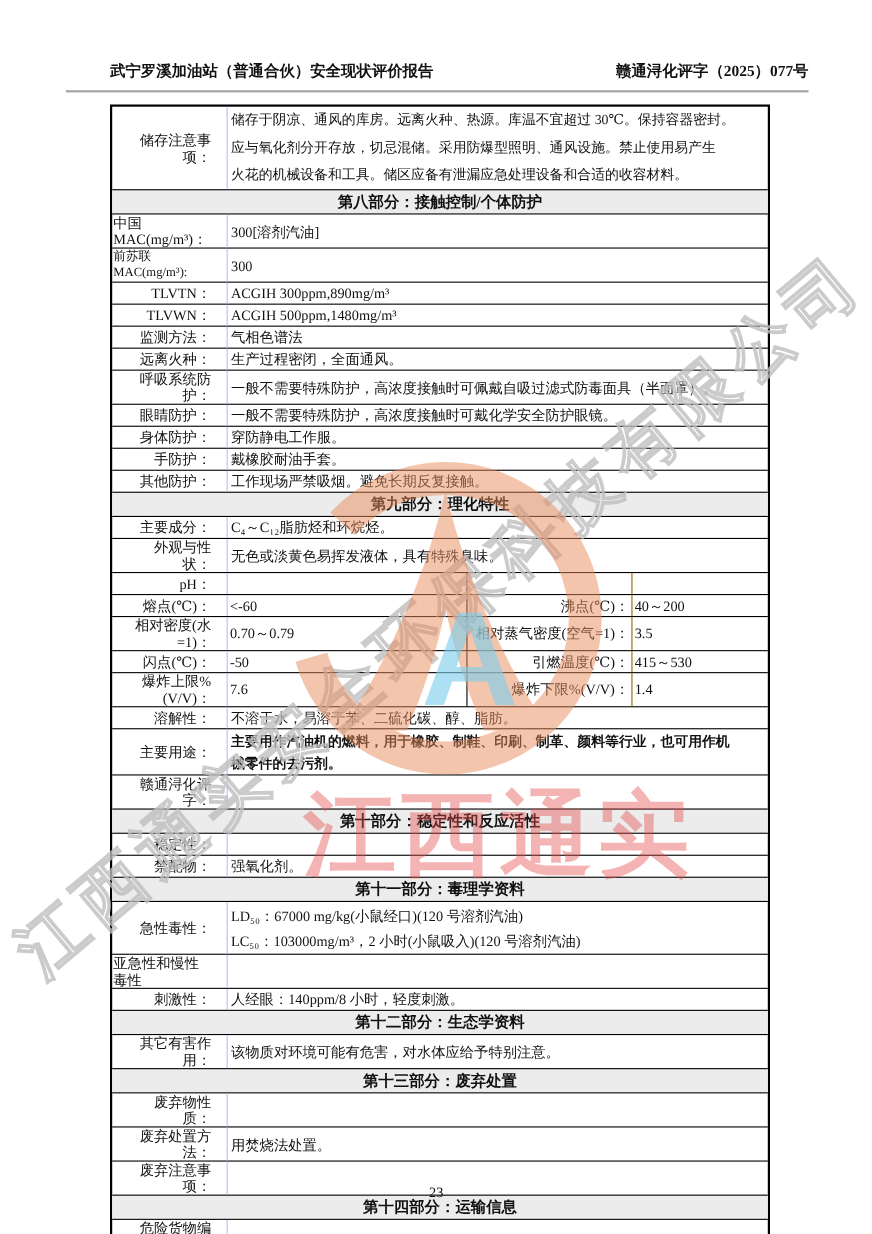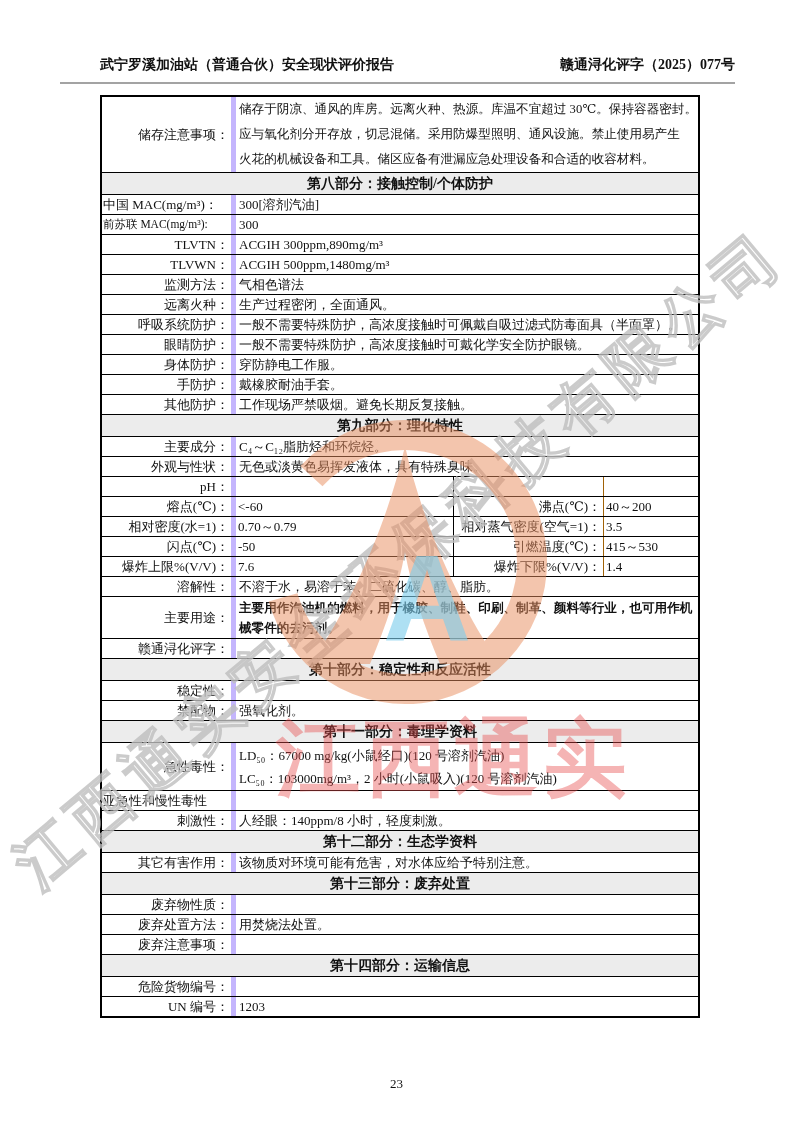--- a/index.html
+++ b/index.html
@@ -13,22 +13,22 @@
   .hdr .hl{padding-left:40px;}
 
   
   .msds{position:absolute;left:100px;top:95px;width:600px;border:2px solid #000;
         box-sizing:border-box;background:transparent;}
   .row{display:flex;border-top:1px solid #000;min-height:20px;align-items:stretch;
        font-size:13px;box-sizing:border-box;}
   .row:first-child{border-top:none;}
   .row.sec{background:#ececec;justify-content:center;align-items:center;
            font-weight:bold;font-size:14px;min-height:22px;text-align:center;}
-  .lbl{width:134px;flex:none;border-right:5px solid #c4b5fd;display:flex;align-items:center;
-       justify-content:flex-end;text-align:right;padding:0 2px;box-sizing:border-box;
+  .lbl{width:105px;flex:none;border-right:1px solid #c4b5fd;display:flex;align-items:center;
+       justify-content:flex-end;text-align:right;padding:0 14px;box-sizing:border-box;
        line-height:15px;}
   .lbl.left{justify-content:flex-start;text-align:left;padding-left:1px;}
   .lbl.small{font-size:11.5px;}
   .val{flex:1;display:flex;flex-direction:column;justify-content:center;
        padding:0 3px;box-sizing:border-box;overflow:hidden;}
   .val div{white-space:nowrap;line-height:19px;}
   .row.tall .val div{line-height:25px;font-size:12.6px;}
   .row.wrap2 .val div{line-height:20px;font-size:12.6px;font-weight:bold;}
   .row.tox .val div{line-height:23px;}
   

